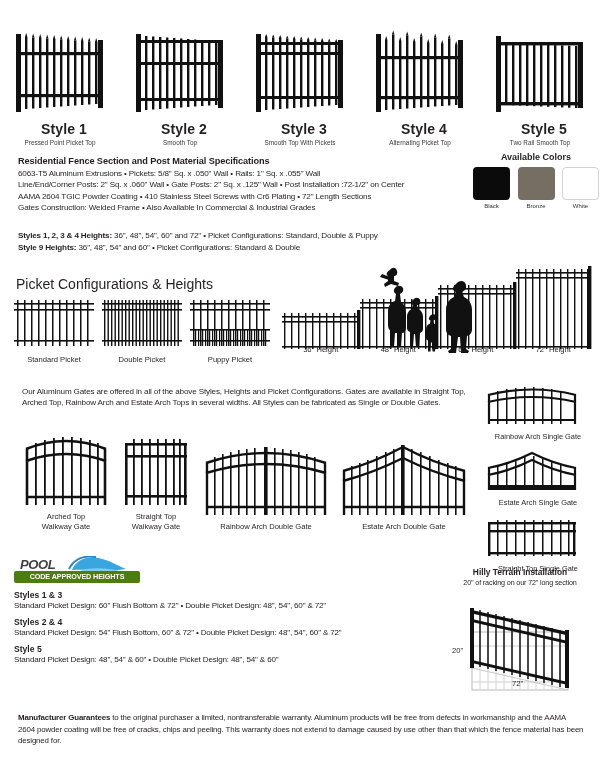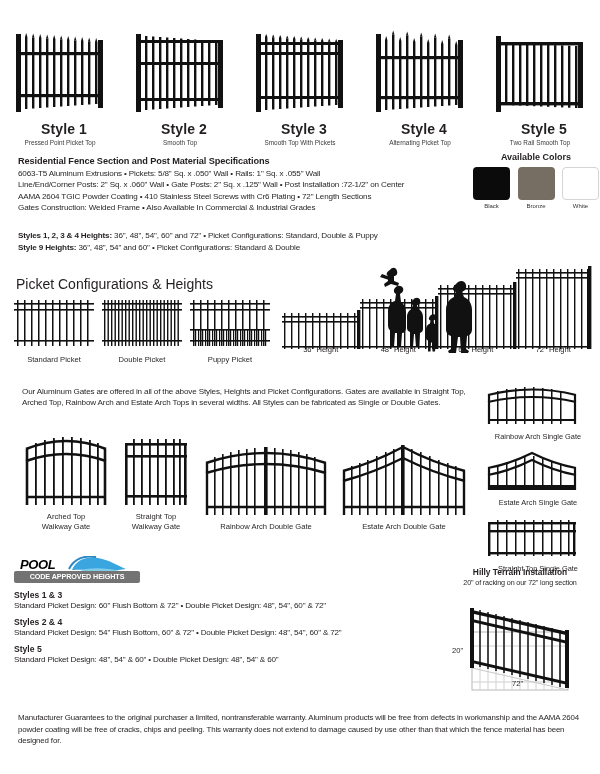--- a/index.html
+++ b/index.html
@@ -62,39 +62,39 @@
   .gate-cell{display:flex;flex-direction:column;align-items:center;}
   .gate-lab{font-size:7.6px;text-align:center;margin-top:3px;line-height:10px;}
 
   
   .single-col{position:absolute;left:482px;top:382px;width:112px;}
   .sg{margin-bottom:7px;}
   .sg-lab{font-size:7.4px;text-align:center;margin-top:2px;}
 
   
   .pool{position:absolute;left:14px;top:556px;width:128px;height:30px;}
-  .pool-band{position:absolute;left:0;top:15px;width:126px;height:12px;background:#737373;border-radius:2px;}
+  .pool-band{position:absolute;left:0;top:15px;width:126px;height:12px;background:#4d7c0f;border-radius:2px;}
   .pool-band span{display:block;color:#fff;font-size:7.2px;font-weight:bold;text-align:center;line-height:12px;letter-spacing:-.1px;}
-  .pool-word{position:absolute;left:6px;top:1px;font-size:13px;font-weight:bold;color:#000000;letter-spacing:-.4px;font-style:italic;z-index:3;}
+  .pool-word{position:absolute;left:6px;top:1px;font-size:13px;font-weight:bold;color:#404040;letter-spacing:-.4px;font-style:italic;z-index:3;}
 
   
   .pool-list{position:absolute;left:14px;top:590px;width:432px;}
   .pl-h{font-size:8.6px;font-weight:bold;margin:0 0 1px 0;}
   .pl-b{font-size:8.1px;margin:0 0 7px 0;letter-spacing:-.18px;}
 
   
   .hilly{position:absolute;left:444px;top:567px;width:152px;}
   .hilly h3{font-size:8.4px;font-weight:bold;text-align:center;margin:0;}
   .hilly .sub{font-size:7.2px;text-align:center;margin:1px 0 3px 0;letter-spacing:-.15px;}
   .hilly .dim-v{position:absolute;left:8px;top:79px;font-size:7.6px;}
   .hilly .dim-h{position:absolute;left:68px;top:112px;font-size:7.6px;}
 
   
   .warr{position:absolute;left:18px;top:712px;width:566px;font-size:7.9px;line-height:11.6px;letter-spacing:-.15px;}
-  .warr b{font-weight:normal;}
+  .warr b{font-weight:bold;}
 </style>
 </head>
 <body>
 
 <div class="sheet">
 
   <div class="style-row">
 
     <div class="style-cell">
       <div class="style-art">

